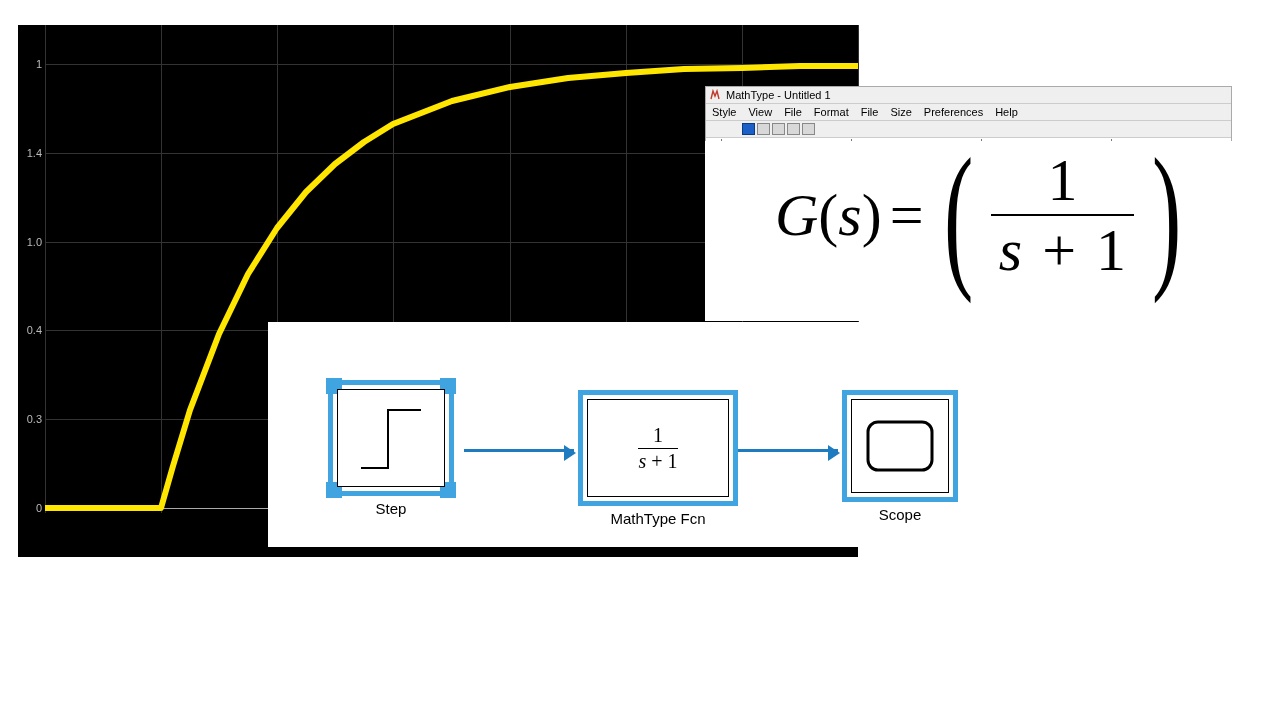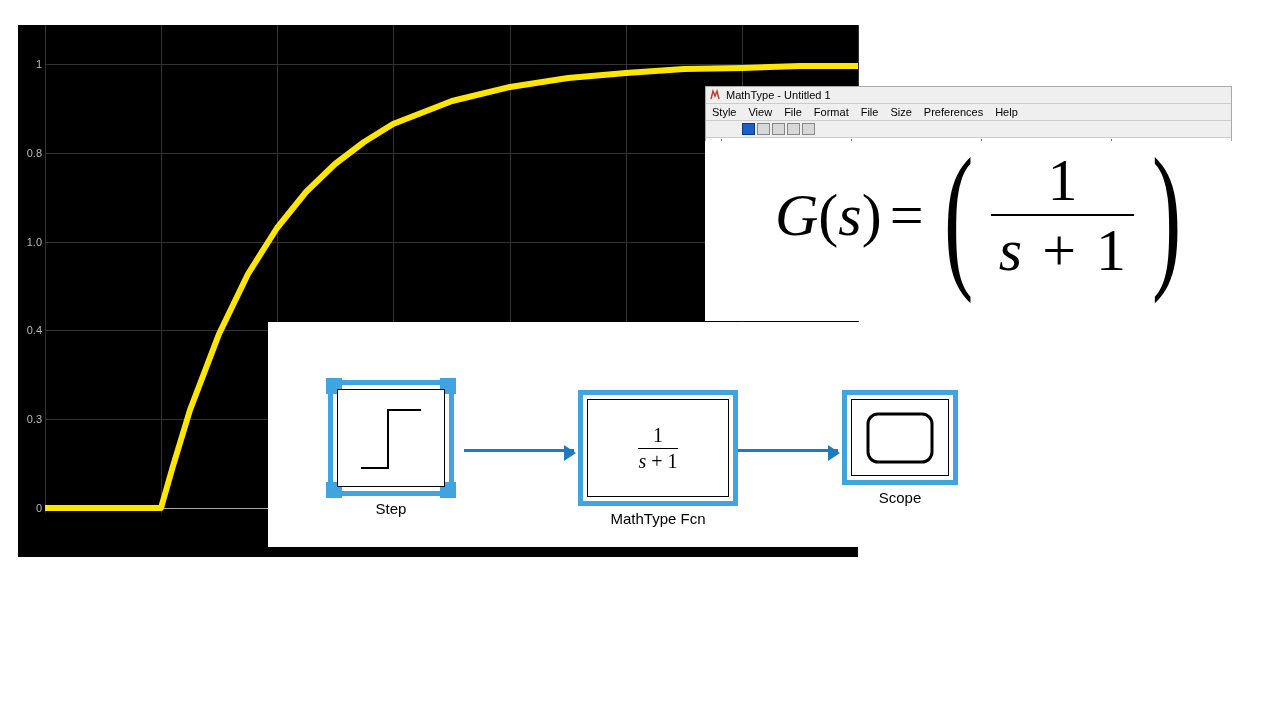--- a/index.html
+++ b/index.html
@@ -68,21 +68,21 @@
     <div class="vgrid" style="left:0%"></div>
     <div class="vgrid" style="left:14.28%"></div>
     <div class="vgrid" style="left:28.57%"></div>
     <div class="vgrid" style="left:42.86%"></div>
     <div class="vgrid" style="left:57.14%"></div>
     <div class="vgrid" style="left:71.43%"></div>
     <div class="vgrid" style="left:85.71%"></div>
     <div class="vgrid" style="left:100%"></div>
 
     <span class="ylabel" style="top:8.0%">1</span>
-    <span class="ylabel" style="top:26.2%">0.8</span>
+    <span class="ylabel" style="top:26.2%">1.4</span>
     <span class="ylabel" style="top:44.4%">1.0</span>
     <span class="ylabel" style="top:62.6%">0.4</span>
     <span class="ylabel" style="top:80.8%">0.3</span>
     <span class="ylabel" style="top:99.0%">0</span>
 
     <svg class="curve" viewBox="0 0 813 488" preserveAspectRatio="none">
       <polyline fill="none" stroke="#ffe600" stroke-width="6" stroke-linejoin="round" stroke-linecap="round" points="0,483 58,483 116,483 128,441 145,385 174,309 203,249 232,203 261,167 290,139 319,117 348,99 407,76 465,62 523,53 581,48 639,44 697,43 755,41 813,41"></polyline>
     </svg>
   </div>
 </div>
@@ -183,21 +183,21 @@
         <span>1</span>
         <span class="bar"></span>
         <span class="den"><span>s</span><span class="p"> + </span><span class="p">1</span></span>
       </div>
     </div>
     <div class="blk-label">MathType Fcn</div>
   </div>
 
   <div class="arrow" style="left:470px;top:127px;width:100px"></div>
 
-  <div class="sblock" style="left:574px;top:68px;width:116px;height:95px">
+  <div class="sblock" style="left:574px;top:68px;width:116px;height:112px">
     <div class="sel-outer"></div>
     <div class="blk-inner">
       <svg width="68" height="52" viewBox="0 0 68 52">
         <rect x="2" y="2" width="64" height="48" rx="10" ry="10" fill="none" stroke="#000" stroke-width="3"></rect>
       </svg>
     </div>
     <div class="blk-label">Scope</div>
   </div>
 
 </div>

